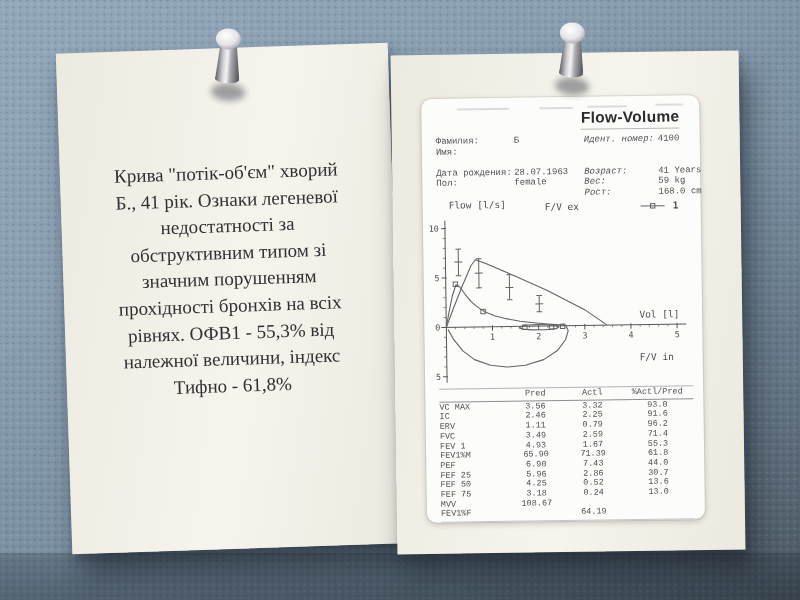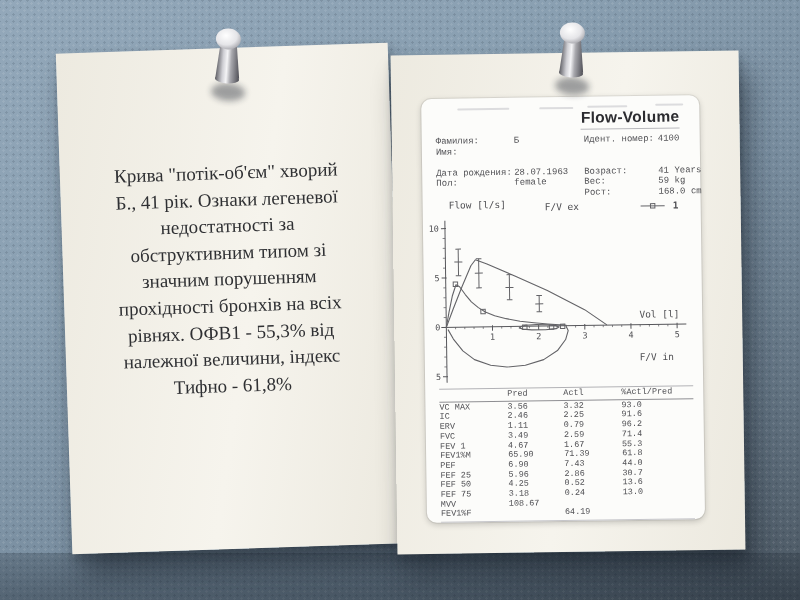--- a/index.html
+++ b/index.html
@@ -28,28 +28,28 @@
   .dash{position:absolute;height:2px;background:#dcdcde;border-radius:1px;}
   .report-title{position:absolute;right:20px;top:12px;font-family:"Liberation Sans",sans-serif;
     font-weight:bold;font-size:15.5px;letter-spacing:0.3px;color:#2c2c30;
     border-bottom:1px solid #b9b9bd;padding-bottom:2px;}
   .info{position:absolute;left:14px;right:6px;top:38px;font-size:9px;line-height:10.5px;}
   .col{position:absolute;top:0;}
   .col-l{left:0;width:140px;}
   .col-r{left:148px;width:122px;}
   .irow{display:flex;}
   .col-l .ilabel{width:78px;flex:none;}
-  .col-r .ilabel{width:74px;flex:none;}
+  .col-r .ilabel{width:74px;flex:none;font-style:italic;}
   .spacer{height:10.5px;}
   .chart{position:absolute;left:4px;top:98px;width:270px;height:192px;}
   .results{position:absolute;left:14px;right:10px;top:290px;font-size:8.5px;color:#515155;
     border-bottom:1px solid #c6c6ca;padding-bottom:2px;}
   .trow{display:grid;grid-template-columns:68px 56px 58px 1fr;line-height:9.7px;}
   .trow span{display:block;}
-  .trow span:nth-child(n+2){text-align:left;}
+  .trow span:nth-child(n+2){text-align:center;}
   .thead{border-top:1px solid #b2b2b6;border-bottom:1px solid #8e8e92;
     padding:1px 0;margin-bottom:1px;}
   .pin{position:absolute;z-index:5;}
   .pin-left{left:202px;top:24px;transform:rotate(4deg);}
   .pin-right{left:546px;top:18px;transform:rotate(4deg);}
 </style>
 </head>
 <body>
 
 <svg width="0" height="0" style="position:absolute">
@@ -252,21 +252,21 @@
             <span>96.2</span>
           </div>
           <div class="trow">
             <span>FVC</span>
             <span>3.49</span>
             <span>2.59</span>
             <span>71.4</span>
           </div>
           <div class="trow">
             <span>FEV 1</span>
-            <span>4.67</span>
+            <span>4.93</span>
             <span>1.67</span>
             <span>55.3</span>
           </div>
           <div class="trow">
             <span>FEV1%M</span>
             <span>65.90</span>
             <span>71.39</span>
             <span>61.8</span>
           </div>
           <div class="trow">

